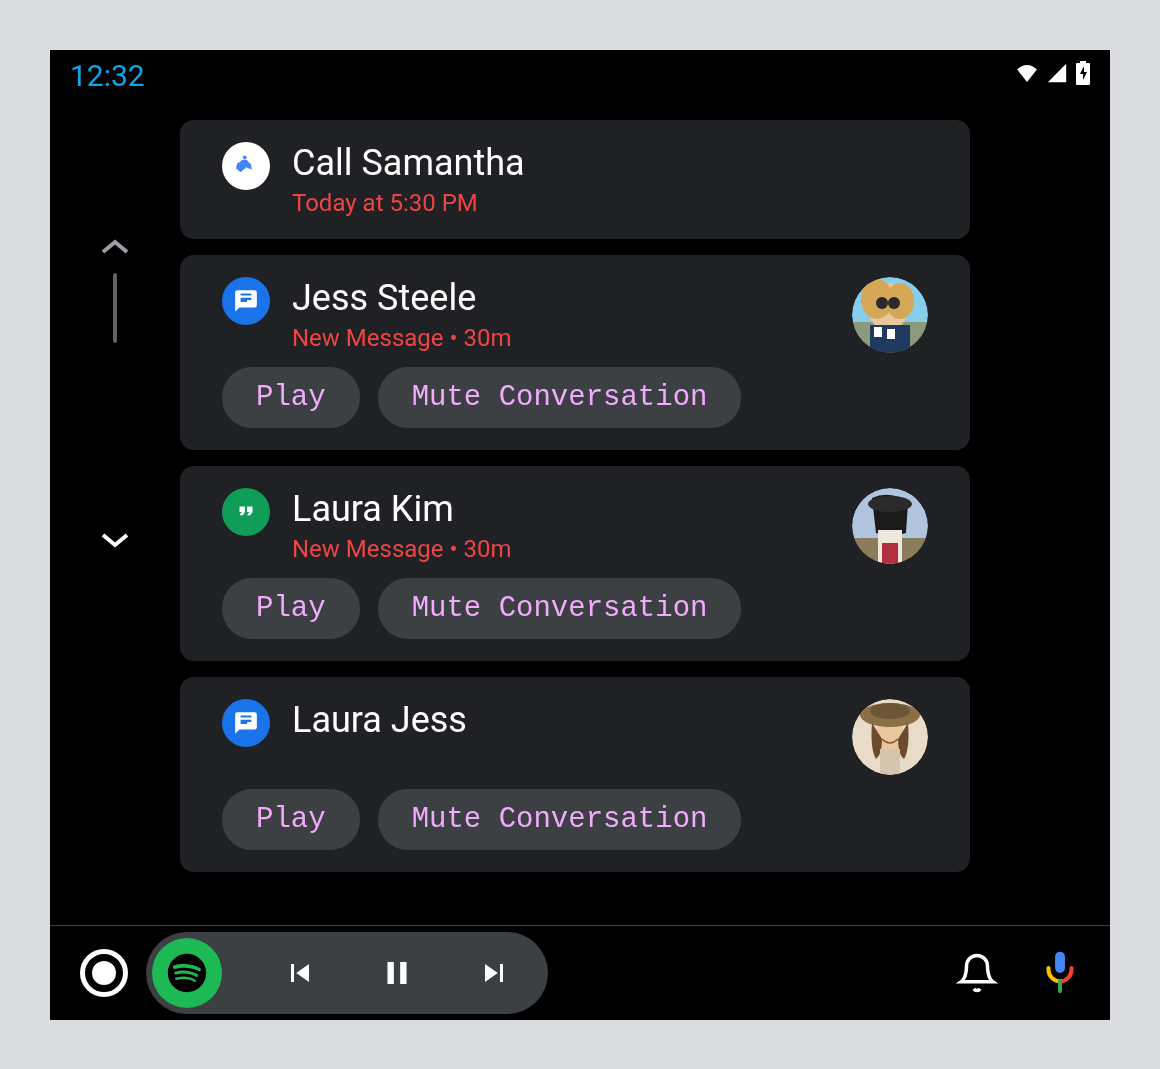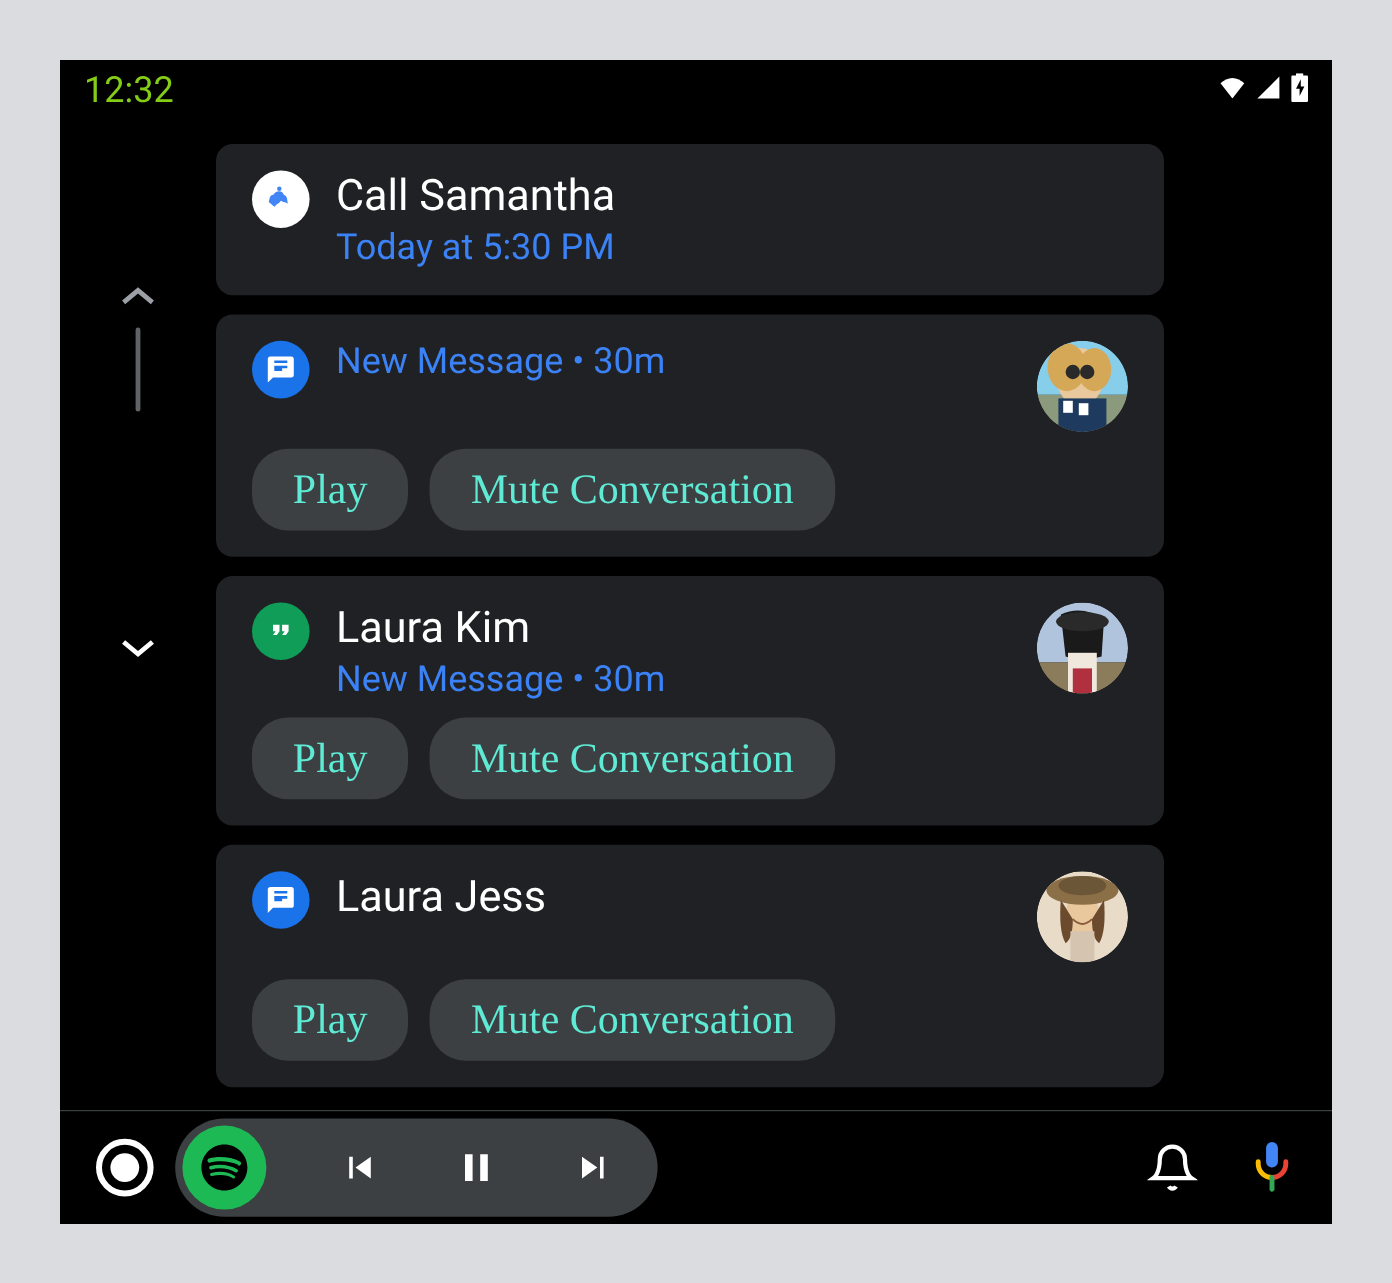--- a/index.html
+++ b/index.html
@@ -26,21 +26,21 @@
       flex-direction: column;
     }
 
     
     .status-bar {
       height: 50px;
       display: flex;
       align-items: center;
       justify-content: space-between;
       padding: 0 20px;
-      color: #84cc16;
+      color: #0ea5e9;
     }
 
     .status-time {
       font-size: 30px;
       font-weight: 400;
     }
 
     .status-icons {
       display: flex;
       align-items: center;
@@ -88,21 +88,21 @@
       display: flex;
       flex-direction: column;
       gap: 16px;
       padding-right: 140px;
       padding-top: 20px;
     }
 
     .card {
       background: #202124;
       border-radius: 14px;
-      padding: 22px 30px;
+      padding: 22px 42px;
       display: flex;
       flex-direction: column;
       gap: 14px;
     }
 
     .card-header {
       display: flex;
       align-items: flex-start;
       gap: 22px;
     }
@@ -137,22 +137,22 @@
     }
 
     .card-title {
       color: #ffffff;
       font-size: 36px;
       font-weight: 400;
       line-height: 1.2;
     }
 
     .card-subtitle {
-      color: #3b82f6;
-      font-size: 30px;
+      color: #ef4444;
+      font-size: 24px;
       font-weight: 400;
     }
 
     .avatar {
       width: 76px;
       height: 76px;
       border-radius: 50%;
       flex-shrink: 0;
       display: flex;
       align-items: center;
@@ -167,25 +167,25 @@
 
     .card-actions {
       display: flex;
       gap: 18px;
     }
 
     .action-btn {
       background: #3c4043;
       border: none;
       border-radius: 30px;
-      color: #5eead4;
-      font-size: 35px;
+      color: #f0abfc;
+      font-size: 29px;
       padding: 14px 34px;
       cursor: pointer;
-      font-family: Liberation Serif, serif;
+      font-family: Liberation Mono, monospace;
     }
 
     
     .nav-bar {
       height: 95px;
       border-top: 1px solid #3c4043;
       display: flex;
       align-items: center;
       padding: 0 30px;
       gap: 18px;
@@ -318,20 +318,21 @@
       </div>
 
       <div class="card">
         <div class="card-header">
           <div class="app-icon blue">
             <svg width="26" height="26" viewBox="0 0 24 24" fill="#ffffff">
                 <path d="M20 2H4a2 2 0 00-2 2v18l4-4h14a2 2 0 002-2V4a2 2 0 00-2-2zM7 9h10v2H7zm6 4H7v-2h6zm4-6H7V5h10z"></path>
               </svg>
           </div>
           <div class="card-text">
+            <div class="card-title">Jess Steele</div>
             <div class="card-subtitle">New Message • 30m</div>
           </div>
           <div class="avatar">
             <svg viewBox="0 0 76 76">
               <defs>
                   <clipPath id="c1">
                     <circle cx="38" cy="38" r="38"></circle>
                   </clipPath>
                 </defs>
               <g clip-path="url(#c1)">

